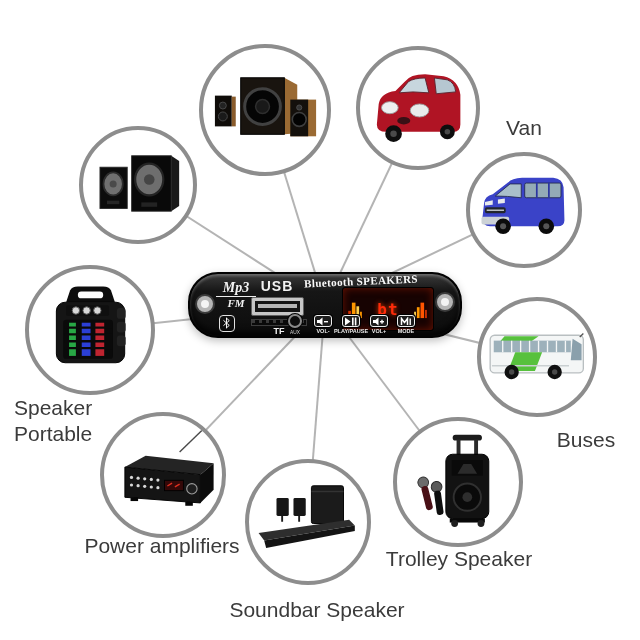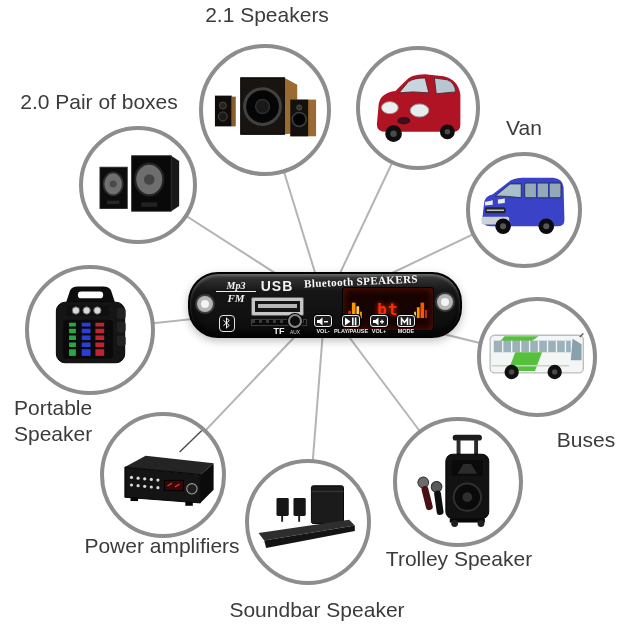--- a/index.html
+++ b/index.html
@@ -36,21 +36,21 @@
   .board{position:absolute;z-index:3;left:188px;top:272px;width:274px;height:66px;box-sizing:border-box;
          background:linear-gradient(180deg,#3a3a3a 0%,#161616 28%,#0c0c0c 100%);
          border:2px solid #020202;border-radius:30px;
          box-shadow:inset 0 2px 3px rgba(255,255,255,.28),inset 0 -4px 7px rgba(0,0,0,.85),0 3px 8px rgba(0,0,0,.25);}
   .board *{position:absolute;box-sizing:border-box;}
   .screw{width:16px;height:16px;border-radius:50%;background:#f4f4f4;border:4px solid #b6b6b6;
          box-shadow:0 0 0 2px #3c3c3c;}
   #screwL{left:7px;top:22px;} #screwR{left:247px;top:20px;}
   .mp3fm{left:26px;top:6px;width:40px;text-align:center;color:#f3f3f3;
          font-family:"Liberation Serif",serif;font-style:italic;font-weight:bold;}
-  .mp3fm .m{display:block;font-size:10px;border-bottom:1.6px solid #eee;padding-bottom:0px;position:static;}
+  .mp3fm .m{display:block;font-size:14px;border-bottom:1.6px solid #eee;padding-bottom:0px;position:static;}
   .mp3fm .f{display:block;font-size:11px;position:static;}
   .bticon{left:29px;top:41px;width:16px;height:17px;border:1.5px solid #e2e2e2;border-radius:4px;}
   .bticon svg{position:absolute;left:1px;top:1px;width:11px;height:12px;}
   .usb-label{left:60px;top:4px;width:54px;text-align:center;color:#f2f2f2;font-weight:bold;
              font-size:14px;letter-spacing:1px;}
   .usb-port{left:61px;top:23px;width:53px;height:19px;background:#c6c6c6;border:1px solid #5f5f5f;border-radius:2px;}
   .usb-port .slot{left:3px;top:3px;right:3px;bottom:3px;background:#141414;}
   .usb-port .tongue{left:6px;top:6px;right:6px;height:4px;background:#b5b5b5;}
   .tf-slot{left:61px;top:45px;width:56px;height:7px;background:#0a0a0a;border:1px solid #3d3d3d;
            background-image:repeating-linear-gradient(90deg,#3a3a3a 0 3px,#0a0a0a 3px 7px);background-size:100% 3px;background-repeat:no-repeat;background-position:top;}
@@ -86,26 +86,24 @@
     <line x1="325" y1="305" x2="418" y2="108"></line>
     <line x1="325" y1="305" x2="138" y2="185"></line>
     <line x1="325" y1="305" x2="524" y2="210"></line>
     <line x1="325" y1="305" x2="90" y2="330"></line>
     <line x1="325" y1="305" x2="537" y2="357"></line>
     <line x1="325" y1="305" x2="163" y2="475"></line>
     <line x1="325" y1="305" x2="458" y2="482"></line>
     <line x1="325" y1="305" x2="308" y2="522"></line>
   </svg>
 
-  <div class="lbl" id="l-speakers21">2.1 Speakers</div>
-  <div class="lbl" id="l-boxes20">2.0 Pair of boxes</div>
   <div class="lbl" id="l-van">Van</div>
   <div class="lbl left" id="l-portable">
+    <div>Speaker</div>
     <div>Portable</div>
-    <div>Speaker</div>
   </div>
   <div class="lbl" id="l-buses">Buses</div>
   <div class="lbl" id="l-trolley">Trolley Speaker</div>
   <div class="lbl" id="l-poweramp">Power amplifiers</div>
   <div class="lbl" id="l-soundbar">Soundbar Speaker</div>
 
   <div class="node" id="n-speakers21">
     <svg viewBox="0 0 120 120">
       <g>
         <polygon points="80,28 93,35 93,84 80,85" fill="#9a6a33"></polygon>

